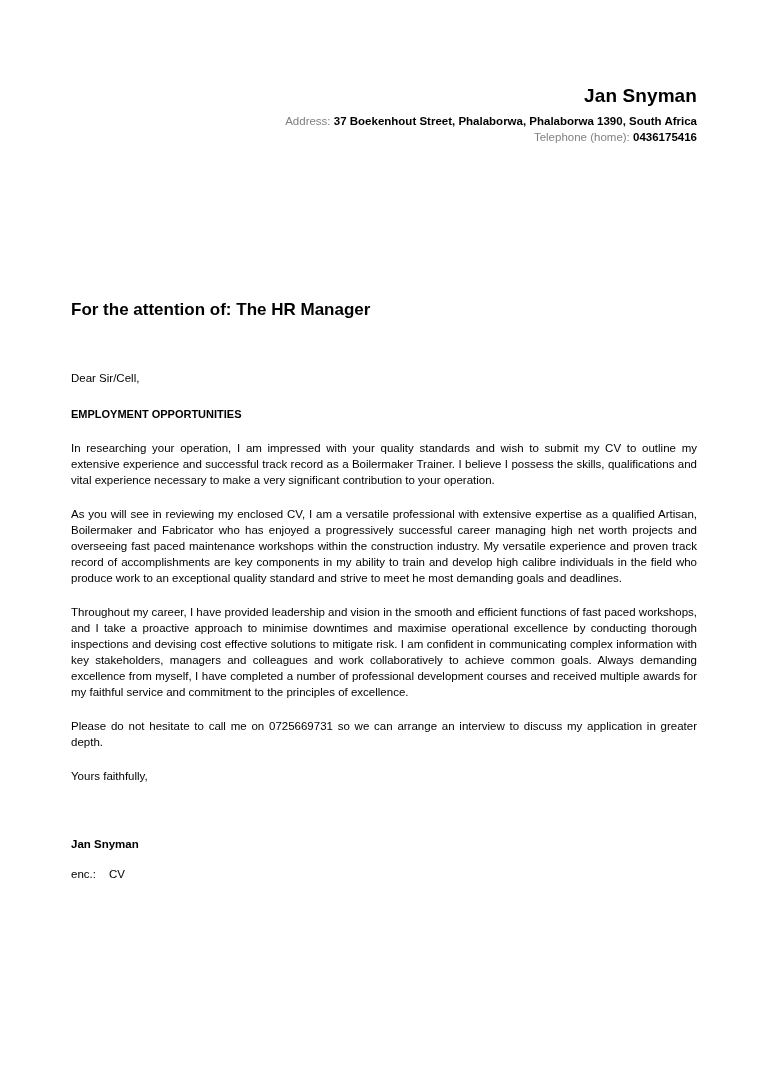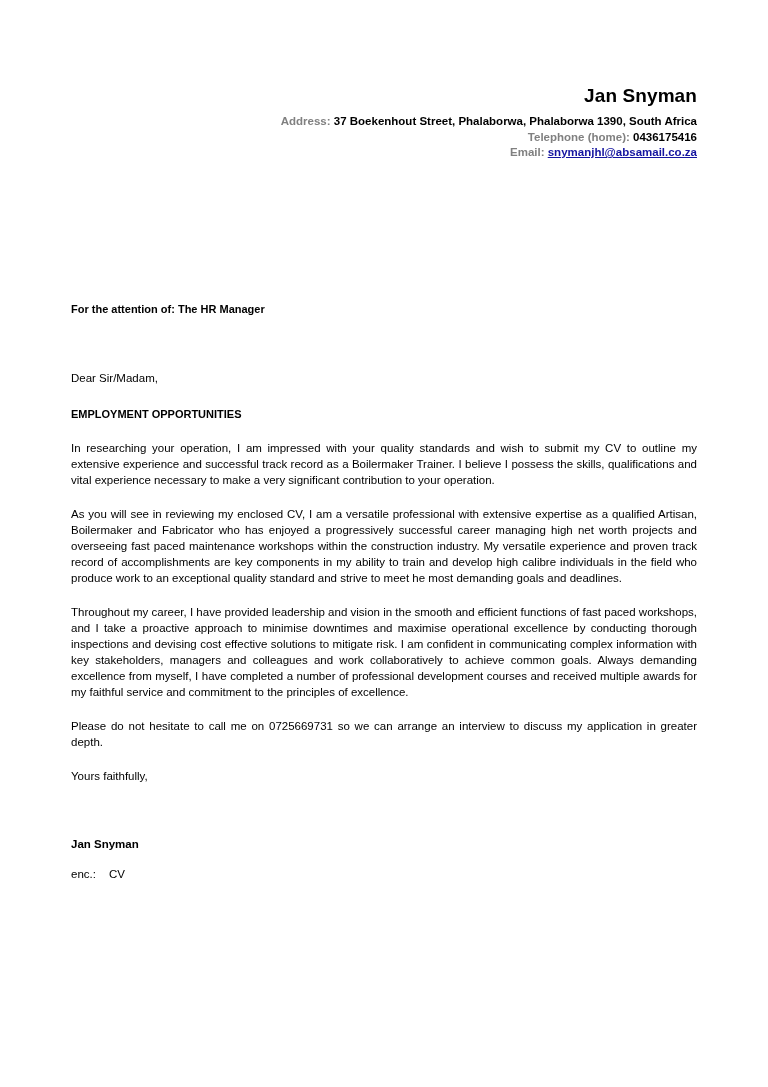--- a/index.html
+++ b/index.html
@@ -40,41 +40,41 @@
     color: #000;
   }
   .contact-line {
     font-size: 11.5px;
     line-height: 15.5px;
     color: #000;
     white-space: nowrap;
   }
   .contact-label {
     color: #808080;
-    font-weight: bold;
+    font-weight: normal;
   }
   .contact-value {
     color: #000000;
     font-weight: bold;
   }
   .email-link {
     color: #1414a0;
     font-weight: bold;
     text-decoration: underline;
   }
 
   
   .letter-body {
     position: absolute;
     left: 71px;
     top: 302px;
     width: 626px;
   }
   .attention-line {
-    font-size: 11px;
+    font-size: 17px;
     font-weight: bold;
     line-height: 15px;
     margin: 0;
   }
   .salutation {
     font-size: 11.5px;
     line-height: 15px;
     margin: 54px 0 0 0;
   }
   .subject-line {
@@ -119,31 +119,27 @@
       <span class="contact-label">Address:</span>
       <span class="contact-value">37 Boekenhout Street, Phalaborwa, Phalaborwa 1390, South Africa</span>
     </div>
 
     <div class="contact-line">
       <span class="contact-label">Telephone (home):</span>
       <span class="contact-value">0436175416</span>
     </div>
 
 
-    <div class="contact-line">
-      <span class="contact-label">Email:</span>
-      <a class="email-link" href="#">snymanjhl@absamail.co.za</a>
-    </div>
   </div>
 
   <div class="letter-body">
 
     <p class="attention-line">For the attention of: The HR Manager</p>
 
-    <p class="salutation">Dear Sir/Madam,</p>
+    <p class="salutation">Dear Sir/Cell,</p>
 
     <p class="subject-line">EMPLOYMENT OPPORTUNITIES</p>
 
     <p class="para">In researching your operation, I am impressed with your quality standards and wish to submit my CV to outline my extensive experience and successful track record as a Boilermaker Trainer. I believe I possess the skills, qualifications and vital experience necessary to make a very significant contribution to your operation.</p>
     <p class="para">As you will see in reviewing my enclosed CV, I am a versatile professional with extensive expertise as a qualified Artisan, Boilermaker and Fabricator who has enjoyed a progressively successful career managing high net worth projects and overseeing fast paced maintenance workshops within the construction industry. My versatile experience and proven track record of accomplishments are key components in my ability to train and develop high calibre individuals in the field who produce work to an exceptional quality standard and strive to meet he most demanding goals and deadlines.</p>
     <p class="para">Throughout my career, I have provided leadership and vision in the smooth and efficient functions of fast paced workshops, and I take a proactive approach to minimise downtimes and maximise operational excellence by conducting thorough inspections and devising cost effective solutions to mitigate risk. I am confident in communicating complex information with key stakeholders, managers and colleagues and work collaboratively to achieve common goals. Always demanding excellence from myself, I have completed a number of professional development courses and received multiple awards for my faithful service and commitment to the principles of excellence.</p>
     <p class="para">Please do not hesitate to call me on 0725669731 so we can arrange an interview to discuss my application in greater depth.</p>
 
     <p class="closing">Yours faithfully,</p>
 

